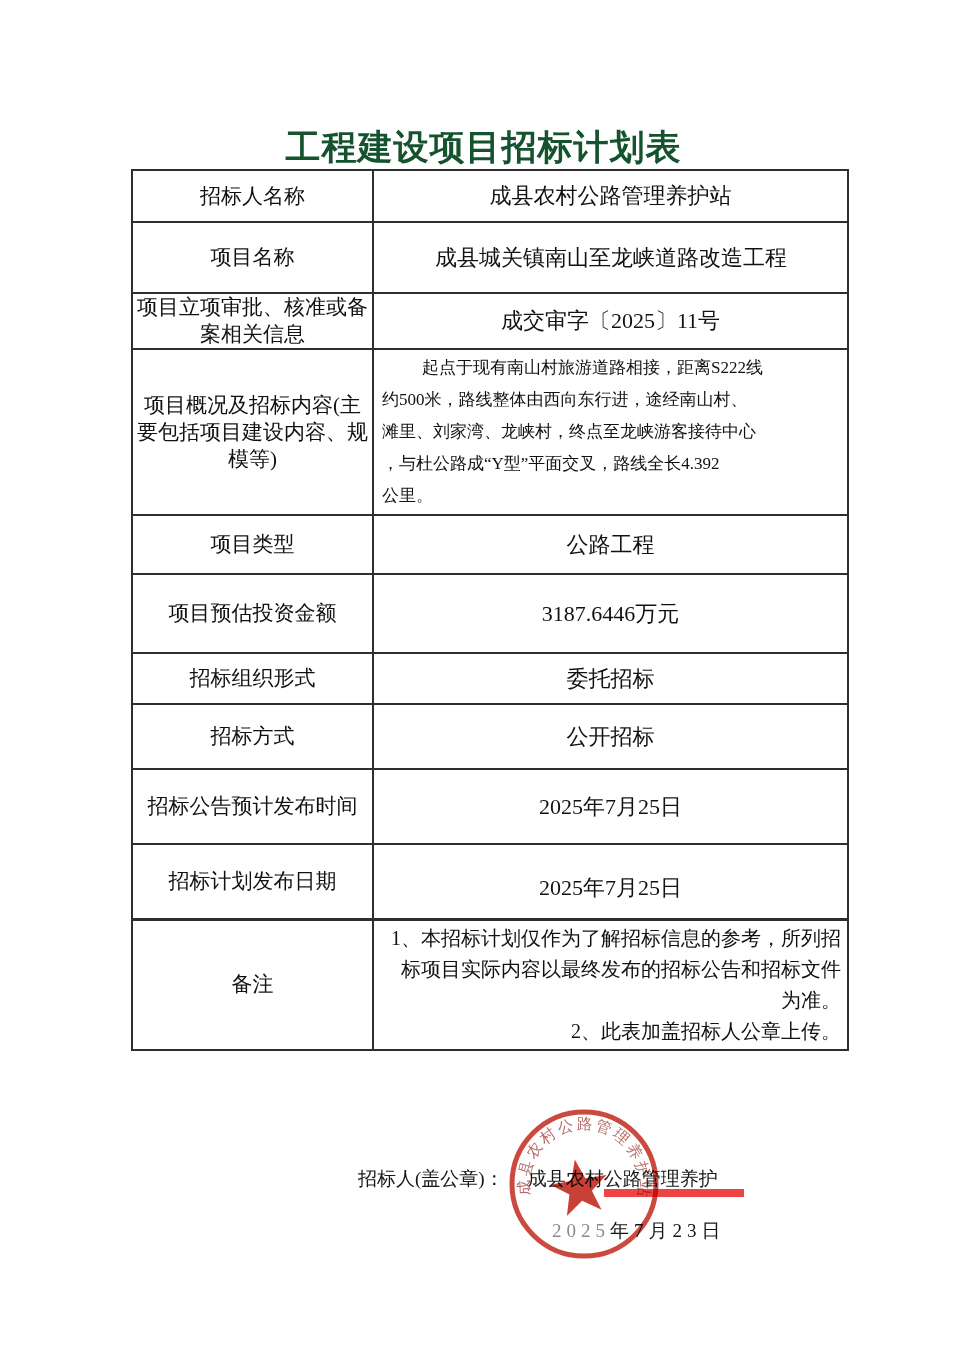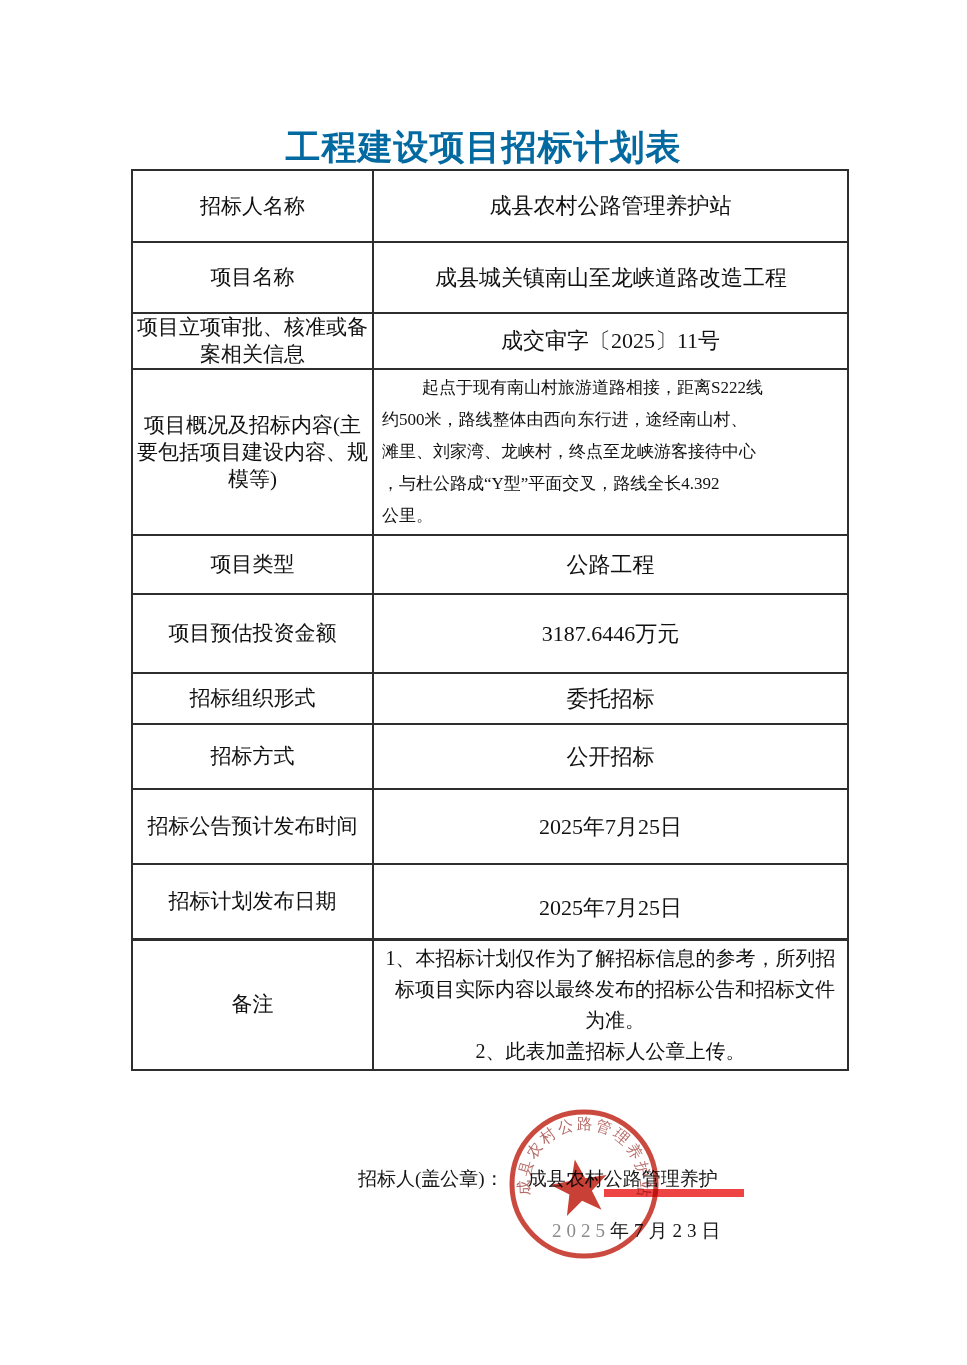--- a/index.html
+++ b/index.html
@@ -3,21 +3,21 @@
 <meta charset="utf-8">
 <style>
   html,body{margin:0;padding:0;background:#ffffff;}
   .page{
     position:relative;width:967px;height:1365px;background:#ffffff;overflow:hidden;
     font-family:"Liberation Serif","DejaVu Serif",serif;color:#111;
   }
   .title{
     position:absolute;top:124px;left:0;width:967px;text-align:center;
     font-family:"Liberation Sans","DejaVu Sans",sans-serif;
-    font-weight:bold;font-size:35px;letter-spacing:1px;color:#0369a1;
+    font-weight:bold;font-size:35px;letter-spacing:1px;color:#14532d;
   }
   table.plan{
     position:absolute;left:131px;top:169px;width:694px;
     border-collapse:collapse;table-layout:fixed;
   }
   table.plan th,table.plan td{border:2px solid #2e2e2e;overflow:hidden;}
   table.plan th{
     width:237px;font-weight:normal;font-size:21px;line-height:27px;
     padding:0 1px;text-align:center;vertical-align:middle;
   }
@@ -26,26 +26,26 @@
   }
   td.val.left{text-align:center;padding-left:9px;}
   td.val.low{padding-top:14px;}
   td.para{
     width:457px;font-size:17px;line-height:32px;text-align:left;
     vertical-align:middle;padding:2px 8px;
   }
   .pline{white-space:nowrap;}
   .pline.first{text-indent:40px;}
   td.remarks{
-    width:457px;font-size:20px;line-height:31px;text-align:center;
+    width:457px;font-size:20px;line-height:31px;text-align:right;
     vertical-align:middle;padding:2px 6px;
   }
   .rline{white-space:nowrap;}
   .rline.cont{padding-left:9px;}
-  tr.r0{height:72px;} tr.r1{height:71px;} tr.r2{height:60px;} tr.r3{height:52px;}
+  tr.r0{height:52px;} tr.r1{height:71px;} tr.r2{height:60px;} tr.r3{height:52px;}
   tr.r4{height:162px;} tr.r5{height:59px;} tr.r6{height:79px;} tr.r7{height:51px;}
   tr.r8{height:65px;} tr.r9{height:75px;} tr.r10{height:75px;} tr.r11{height:125px;}
   tr.r11 th,tr.r11 td{border-top-width:3px;}
   .sig{
     position:absolute;left:358px;top:1166px;font-size:19px;white-space:nowrap;color:#161616;
   }
   .sig .name-prefix{margin-left:24px;}
   .sig .name-underlined{border-bottom:8px solid #ef4444;padding-right:26px;}
   .date-line{
     position:absolute;left:552px;top:1218px;font-size:19px;letter-spacing:5px;

